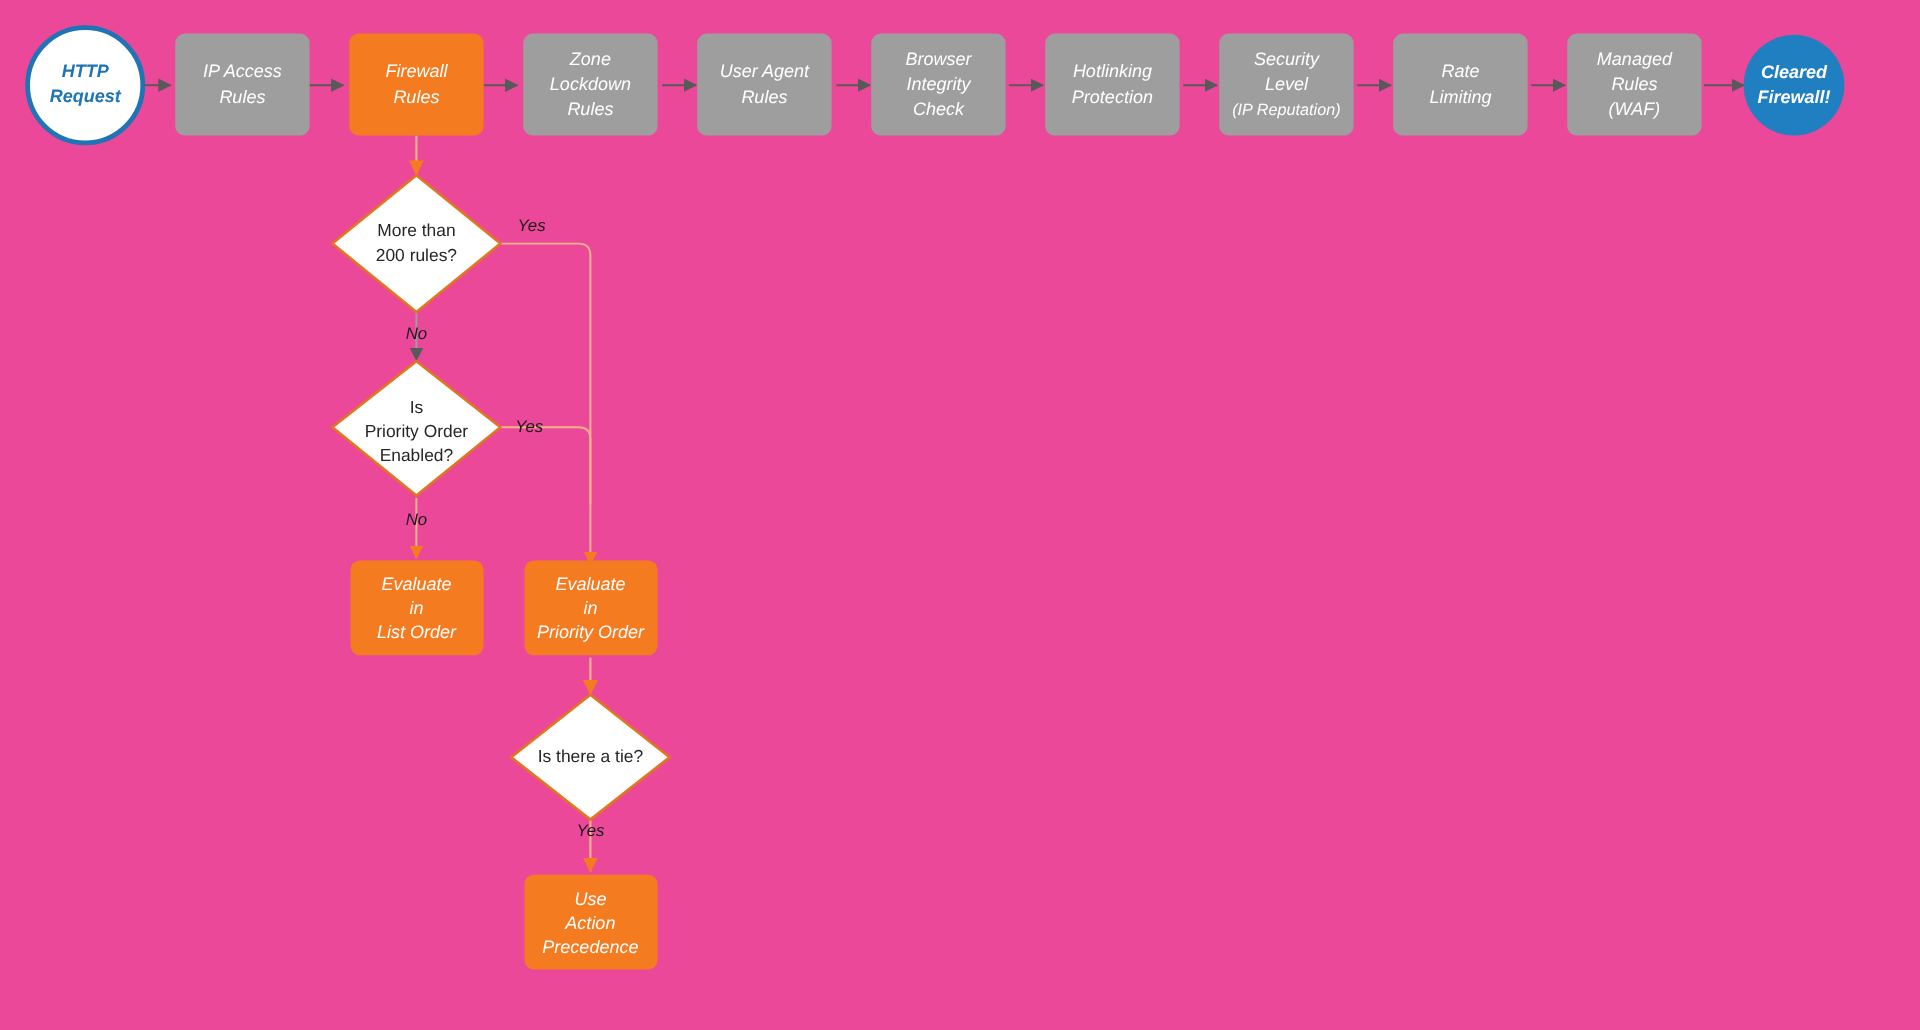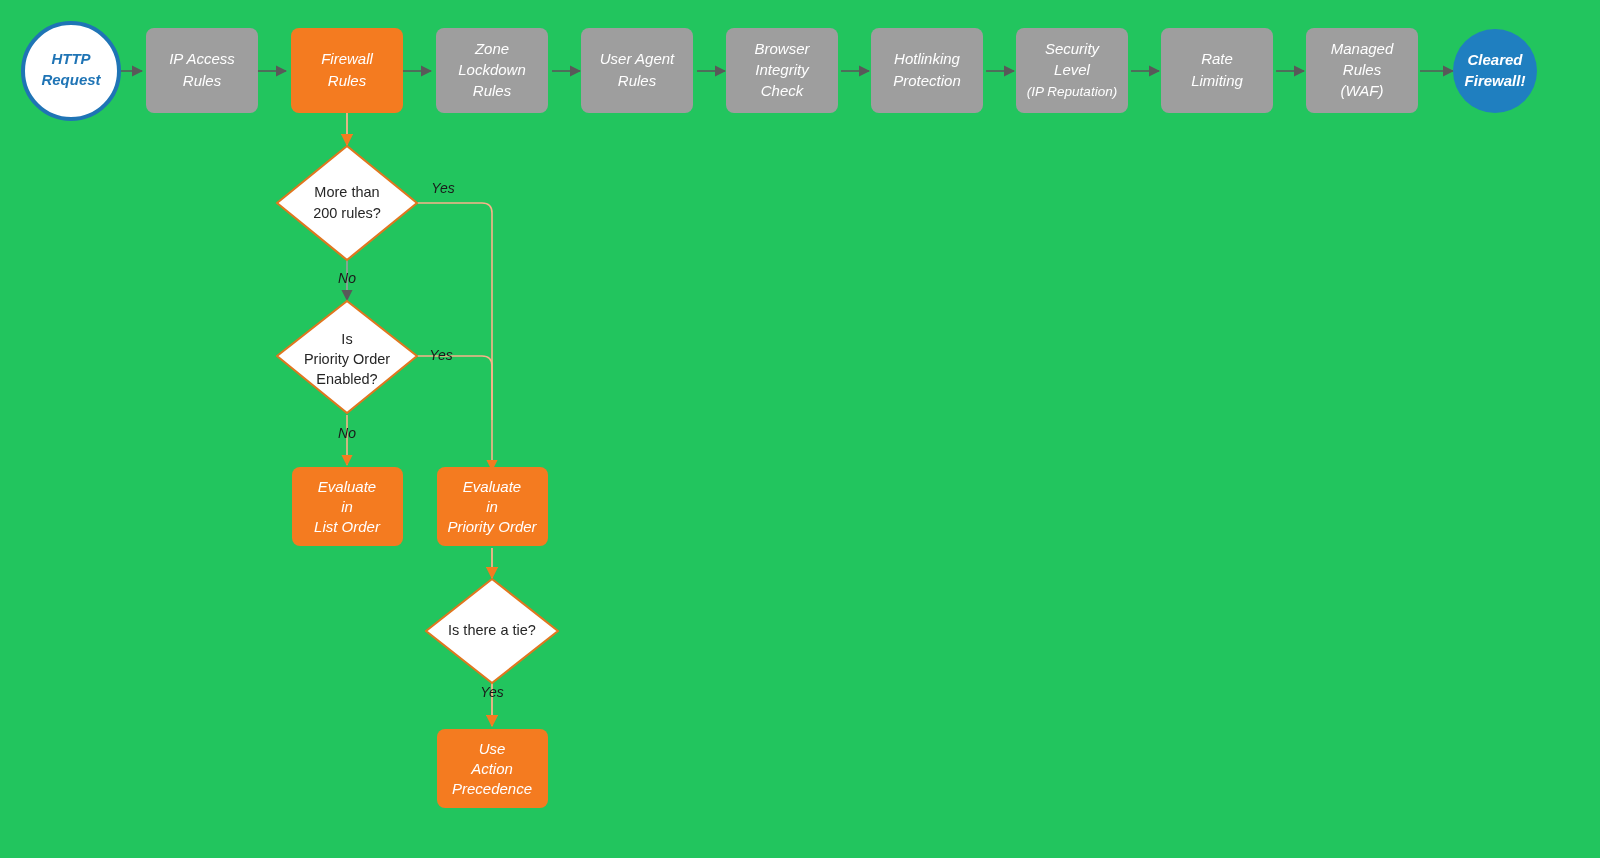--- a/index.html
+++ b/index.html
@@ -10,21 +10,21 @@
   body {
     width: 1600px;
     height: 858px;
     font-family: "Liberation Sans", sans-serif;
     overflow: hidden;
   }
   #canvas {
     position: relative;
     width: 1600px;
     height: 858px;
-    background: #22c55e;
+    background: #ec4899;
   }
   svg.layer {
     position: absolute;
     top: 0;
     left: 0;
     width: 1600px;
     height: 858px;
   }
   .node-text {
     font-family: "Liberation Sans", sans-serif;

